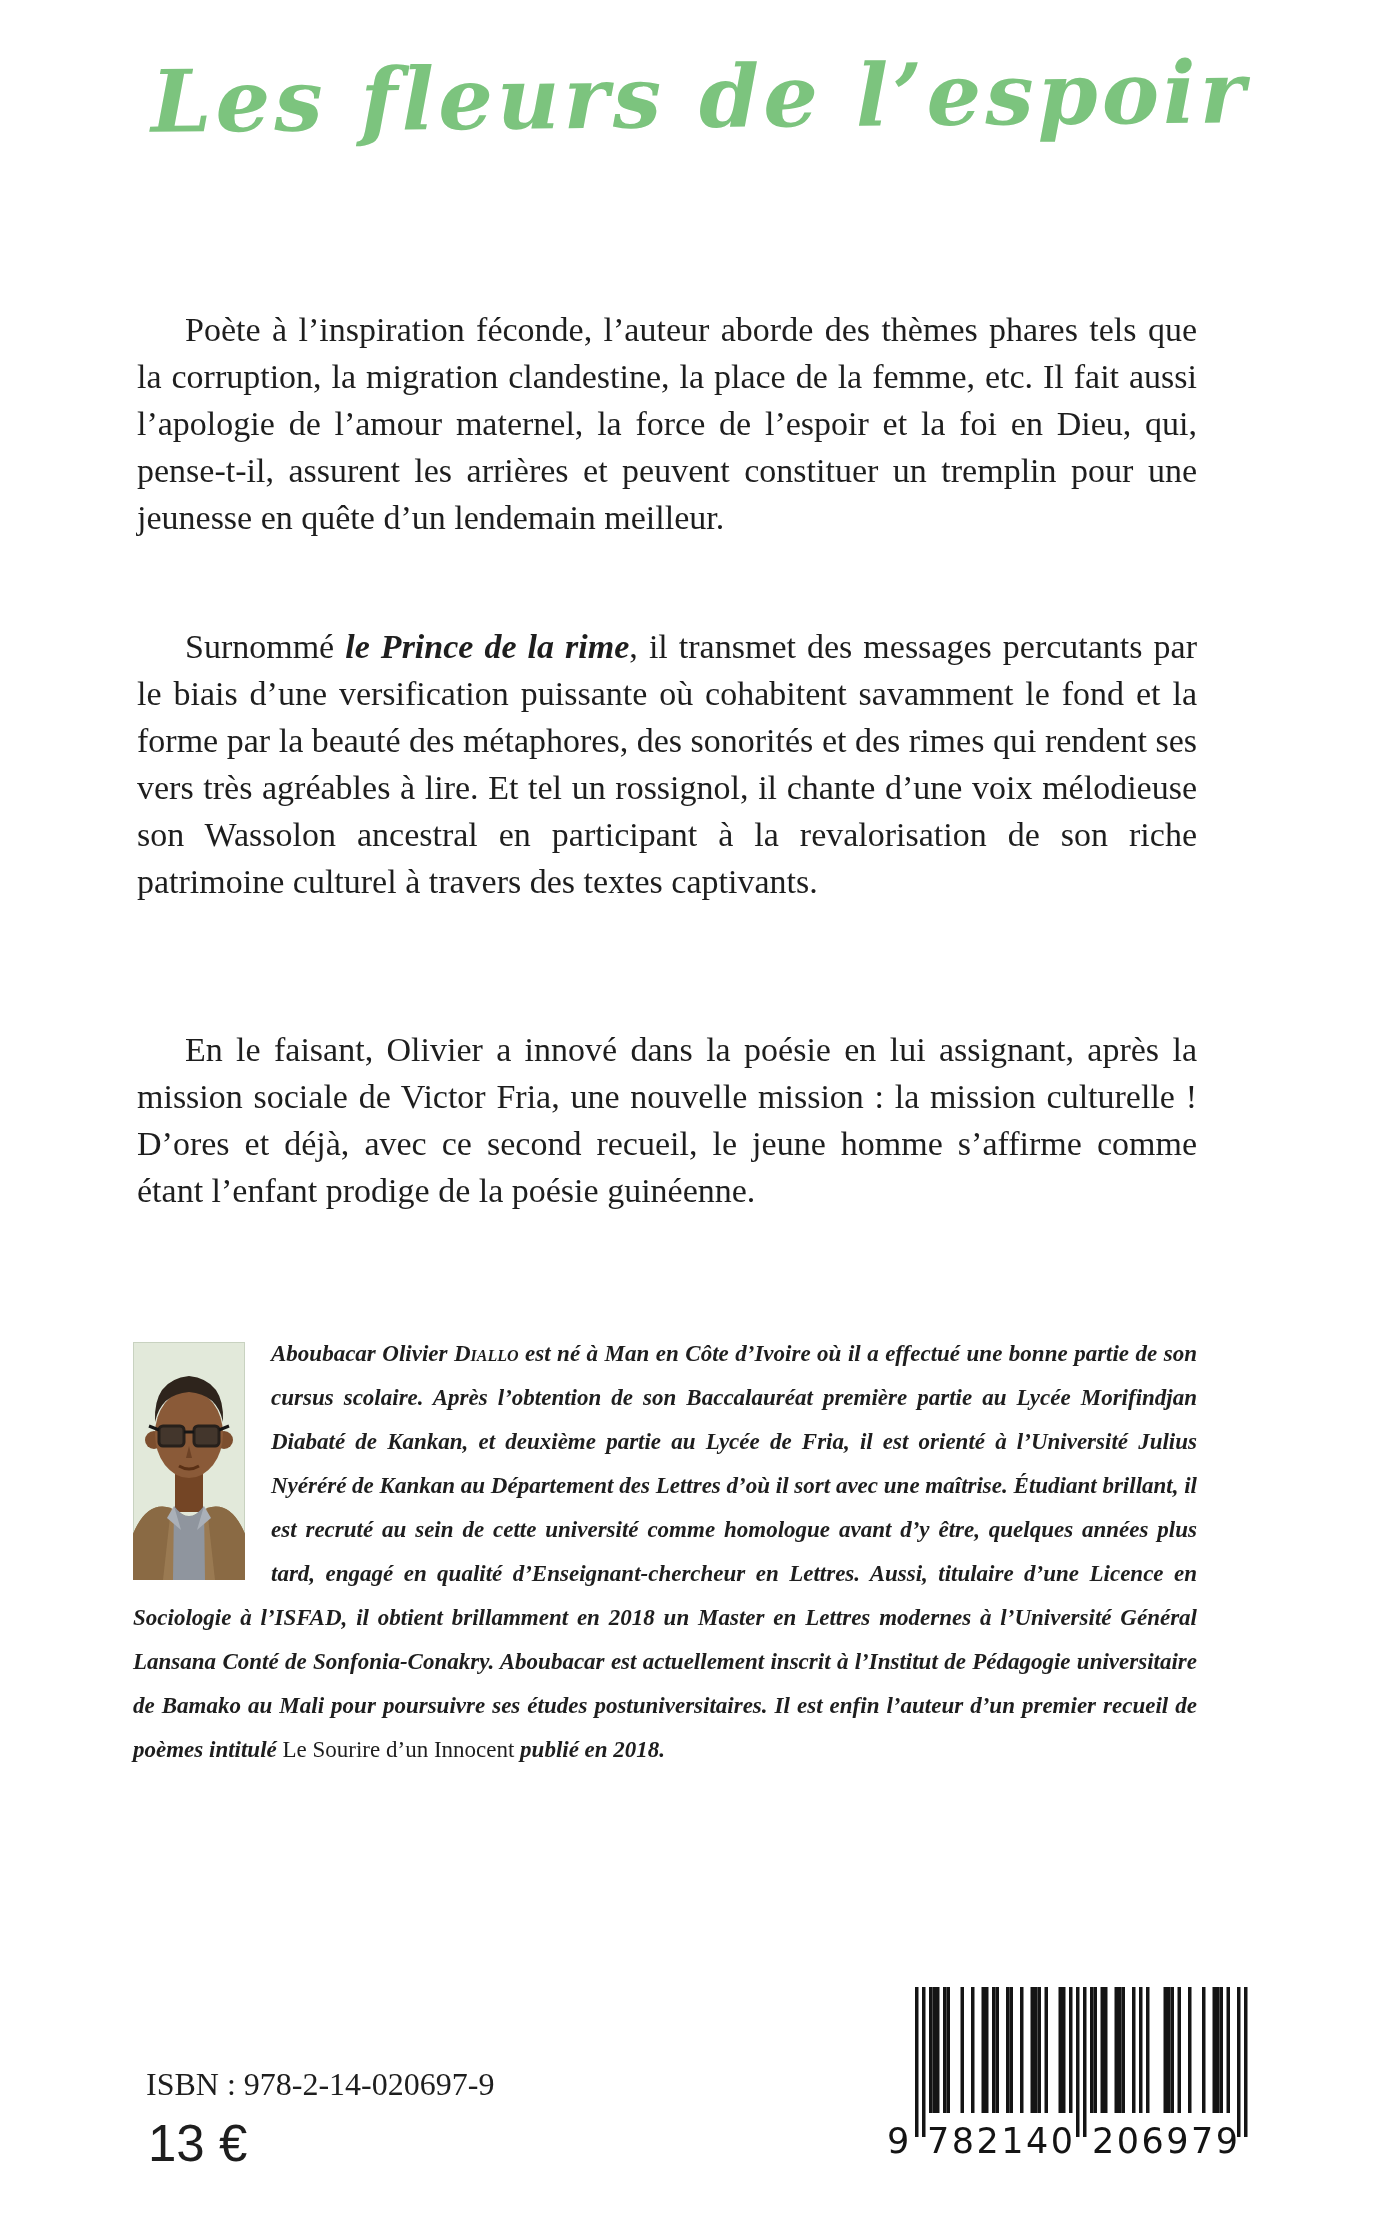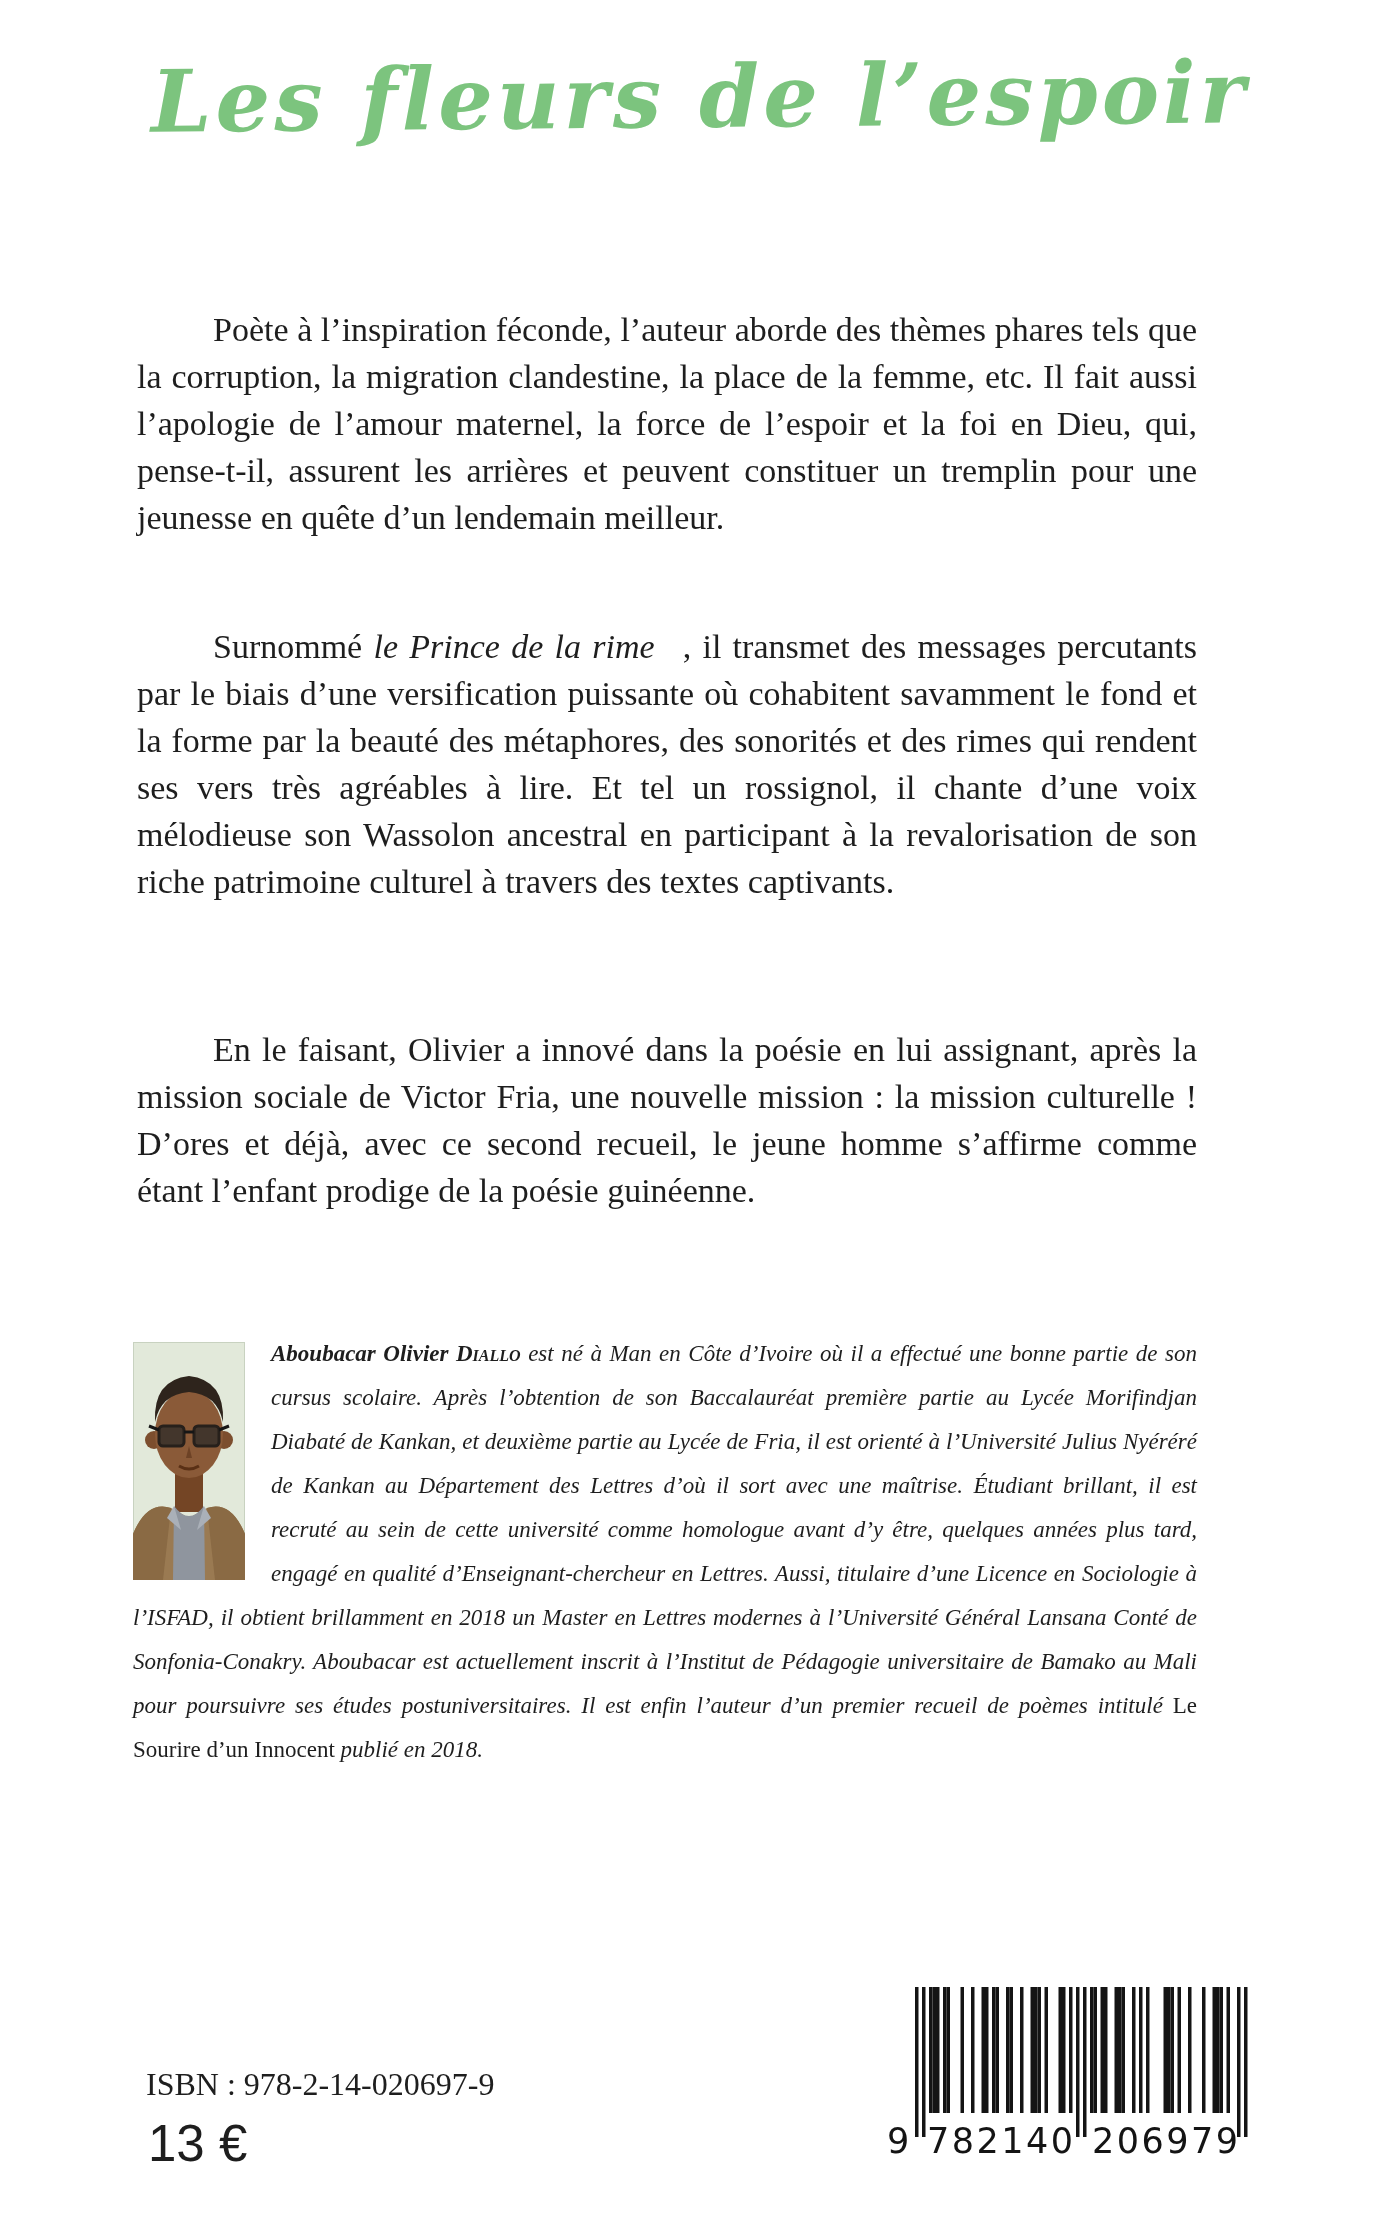--- a/index.html
+++ b/index.html
@@ -40,22 +40,22 @@
     font-size:23px;
     line-height:44px;
     text-align:justify;
   }
   .photo-wrap{
     float:left;
     width:112px;height:238px;
     margin:10px 26px 6px 0;
   }
   .photo-wrap svg{display:block;width:112px;height:238px;}
-  .seg-normal{font-style:normal;margin-left:28px;}
-  .seg-italic{font-style:italic;}
+  .seg-normal{font-style:normal;}
+  .seg-italic{font-style:italic;font-weight:bold;}
   .seg-roman{font-style:normal;}
   .seg-bold-italic{font-style:italic;font-weight:700;}
   .seg-bold-italic-smallcaps{font-style:italic;font-weight:700;font-variant:small-caps;}
   .credit{
     position:absolute;
     left:146px;top:2000px;
     font-size:31px;
   }
   .isbn{
     position:absolute;

